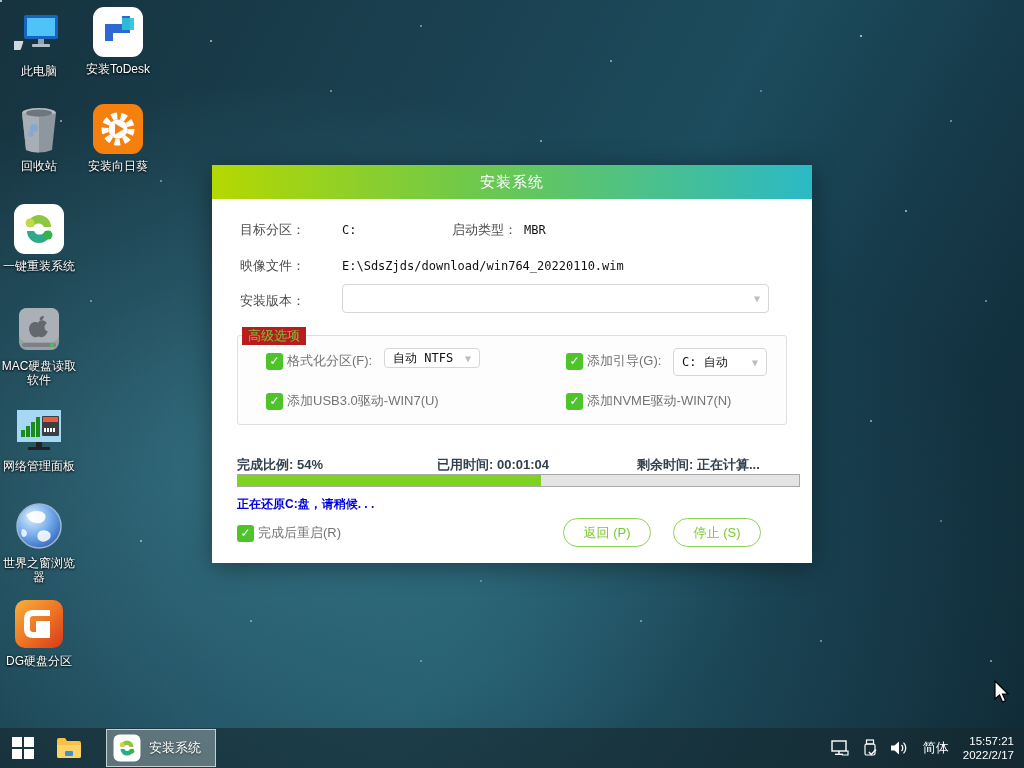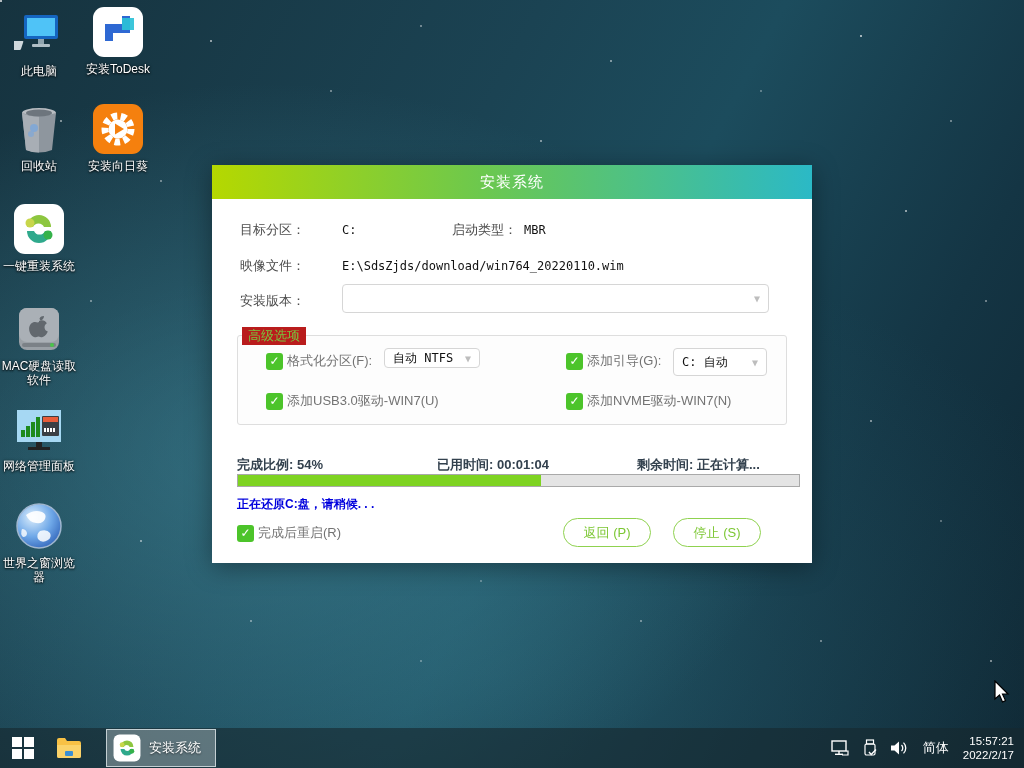--- a/index.html
+++ b/index.html
@@ -221,20 +221,36 @@
         </defs>
         <circle cx="25" cy="25" r="22" fill="url(#gl)" stroke="#9fb6cf" stroke-width="1.5"></circle>
         <path d="M12 14 q8 -6 16 -3 q5 2 3 7 q-2 5 -9 4 q-7-1 -10-8z" fill="#fff" opacity=".9"></path>
         <path d="M26 30 q7-2 10 2 q2 4 -2 7 q-6 4 -10-1 q-2-5 2-8z" fill="#fff" opacity=".85"></path>
         <path d="M8 28 q4 0 5 4 q0 4 -4 4 q-3-3-1-8z" fill="#fff" opacity=".8"></path>
       </svg>
     </div>
     <div class="lbl">世界之窗浏览器</div>
   </div>
 
+  <div class="desk-icon" style="left:0px; top:598px;">
+    <div class="glyph">
+      <svg width="52" height="52" viewBox="0 0 52 52">
+        <defs>
+          <linearGradient id="dg" x1="0" y1="0" x2="1" y2="1">
+            <stop offset="0%" stop-color="#f7b13a"></stop>
+              <stop offset="60%" stop-color="#ec6a22"></stop>
+              <stop offset="100%" stop-color="#d8391a"></stop>
+          </linearGradient>
+        </defs>
+        <rect x="2" y="2" width="48" height="48" rx="10" fill="url(#dg)"></rect>
+        <path d="M34 15 L20 15 Q14 15 14 21 L14 31 Q14 37 20 37 L34 37 L34 26 L26 26 L26 31 L28 31" fill="none" stroke="#fff" stroke-width="6" stroke-linecap="square"></path>
+      </svg>
+    </div>
+    <div class="lbl">DG硬盘分区</div>
+  </div>
 
   <div class="dialog">
     <div class="dlg-title">安装系统</div>
 
     <span class="abs flabel" style="left:28px; top:56px;">目标分区：</span>
     <span class="abs fvalue" style="left:130px; top:58px;">C:</span>
     <span class="abs flabel" style="left:240px; top:56px;">启动类型：</span>
     <span class="abs fvalue" style="left:312px; top:58px;">MBR</span>
 
     <span class="abs flabel" style="left:28px; top:92px;">映像文件：</span>

